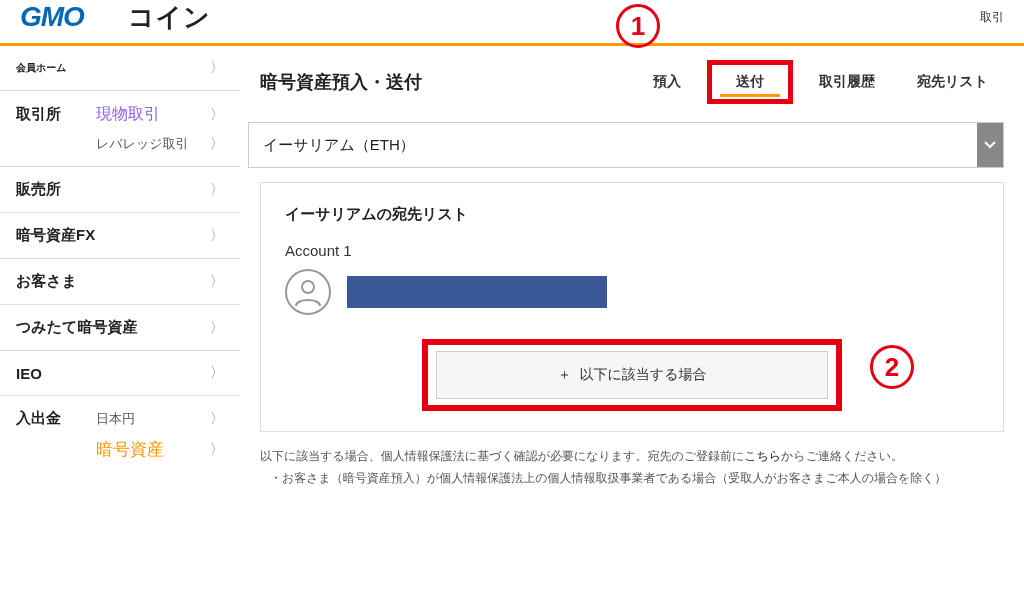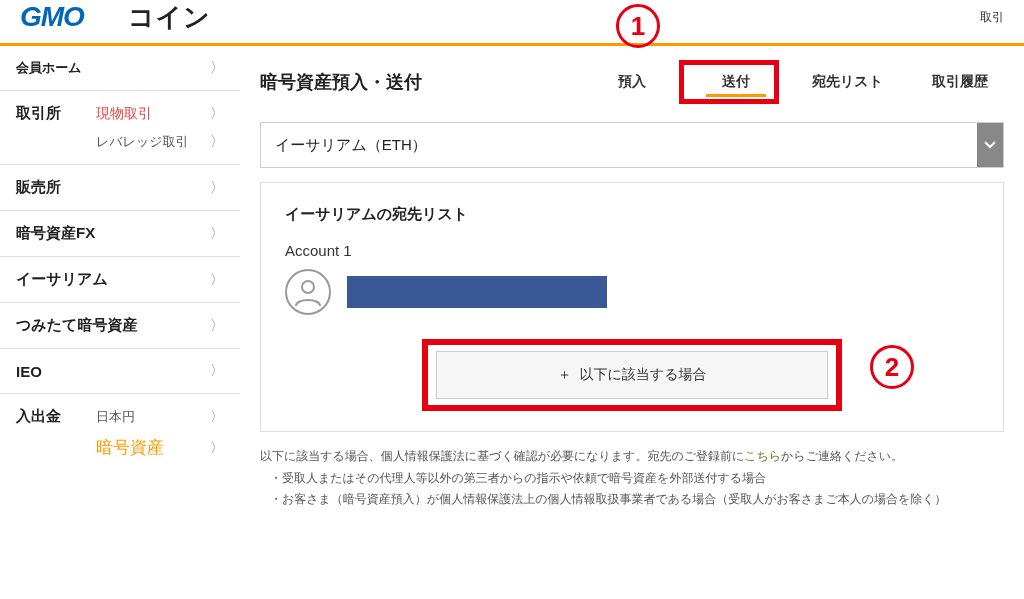--- a/index.html
+++ b/index.html
@@ -7,46 +7,46 @@
     .header { display: flex; align-items: center; justify-content: space-between; padding: 0 20px 8px 20px; border-bottom: 3px solid #ff9900; }
     .logo { display: flex; align-items: baseline; }
     .logo-gmo { font-size: 28px; font-weight: 900; font-style: italic; color: #0068b7; letter-spacing: -1px; }
     .logo-coin { font-size: 26px; font-weight: 900; color: #222; letter-spacing: 1px; margin-left: 44px; }
     .header-right { font-size: 12px; color: #333; }
     .layout { display: flex; }
     .sidebar { width: 240px; }
     .sidebar-row { display: flex; align-items: center; justify-content: space-between; padding: 13px 16px; border-bottom: 1px solid #ddd; cursor: pointer; }
     .sidebar-row.sub-lev { border-bottom: 1px solid #ddd; }
     .sidebar-label { font-size: 15px; font-weight: 700; color: #222; }
-    .sidebar-row.first .sidebar-label { font-size: 13px; }
+    .sidebar-row.first .sidebar-label { font-size: 10px; }
     .chevron { color: #888; font-size: 14px; }
     .main { flex: 1; padding: 0; background: #fff; }
     .main-header { display: flex; align-items: center; justify-content: space-between; padding: 14px 20px 10px 20px; }
     .page-title { font-size: 18px; font-weight: 700; color: #222; }
-    .tabs { display: flex; gap: 17px; align-items: center; }
+    .tabs { display: flex; gap: 10px; align-items: center; }
     .tab { padding: 10px 16px; font-size: 14px; font-weight: 600; color: #333; cursor: pointer; }
     .tab.active { position: relative; }
     .tab.active::after { content: ""; position: absolute; left: 8px; right: 8px; bottom: 2px; height: 3px; background: #ff9900; }
     .tab-highlight { border: 5px solid #e60012; padding: 0; }
-    .tab-highlight .tab { padding: 8px 24px; margin-left: 14px; }
-    .asset-select { margin: 8px 20px 14px 20px; border: 1px solid #ccc; display: flex; justify-content: space-between; align-items: center; background: #fff; }
+    .tab-highlight .tab { padding: 8px 24px; }
+    .asset-select { margin: 8px 20px 14px 8px; border: 1px solid #ccc; display: flex; justify-content: space-between; align-items: center; background: #fff; }
     .asset-select-label { padding: 12px 14px; font-size: 15px; color: #222; }
     .asset-select-btn { width: 26px; height: 44px; background: #888; display: flex; align-items: center; justify-content: center; cursor: pointer; }
     .asset-select-btn svg { fill: #fff; }
     .card { margin: 0 20px 14px 20px; border: 1px solid #ddd; padding: 22px 24px 20px 24px; background: #fff; }
     .card-title { font-size: 15px; font-weight: 700; color: #222; margin-bottom: 18px; }
     .account-label { font-size: 15px; color: #333; margin-bottom: 10px; }
     .account-row { display: flex; align-items: center; gap: 16px; margin-bottom: 24px; }
     .avatar { width: 46px; height: 46px; border-radius: 50%; border: 2px solid #999; display: flex; align-items: center; justify-content: center; }
     .avatar svg { stroke: #999; fill: none; stroke-width: 2; }
     .redact { width: 260px; height: 32px; background: #3b5896; }
     .add-button-wrap { border: 6px solid #e60012; width: 420px; margin: 0 auto; padding: 6px 8px; }
     .add-button { width: 100%; border: 1px solid #ccc; background: #f6f6f6; padding: 14px 0; font-size: 14px; color: #333; display: flex; align-items: center; justify-content: center; gap: 8px; cursor: pointer; }
     .notice { margin: 0 20px; font-size: 12px; color: #555; line-height: 1.8; }
-    .notice-link { color: #4d7c0f; }
+    .notice-link { color: #0f172a; }
     .notice-bullet { padding-left: 10px; }
     .callout { position: absolute; width: 44px; height: 44px; border: 3px solid #e60012; border-radius: 50%; color: #e60012; font-size: 26px; font-weight: 700; display: flex; align-items: center; justify-content: center; }
     .callout-1 { top: 4px; left: 616px; }
     .callout-2 { top: 345px; left: 870px; }
     .exchange-label { font-size: 15px; font-weight: 700; color: #222; width: 80px; flex-shrink: 0; }
   </style>
 </head>
 <body>
 
 <div class="header">
@@ -58,38 +58,38 @@
 </div>
 
 <div class="layout">
   <div class="sidebar">
     <div class="sidebar-row first">
       <span class="sidebar-label">会員ホーム</span>
       <span class="chevron">〉</span>
     </div>
     <div class="sidebar-row" style="border-bottom:none; padding-bottom:0; display:flex; align-items:center;">
       <span class="exchange-label">取引所</span>
-      <span style="flex:1; font-size:14px; color:#ef4444;">現物取引</span>
+      <span style="flex:1; font-size:16px; color:#8b5cf6;">現物取引</span>
       <span class="chevron">〉</span>
     </div>
     <div class="sidebar-row sub-lev" style="display:flex; align-items:center; padding-top:10px;">
       <span style="width:80px; flex-shrink:0;"></span>
       <span style="flex:1; font-size:13px; color:#555;">レバレッジ取引</span>
       <span class="chevron">〉</span>
     </div>
     <div class="sidebar-row">
       <span class="sidebar-label">販売所</span>
       <span class="chevron">〉</span>
     </div>
     <div class="sidebar-row">
       <span class="sidebar-label">暗号資産FX</span>
       <span class="chevron">〉</span>
     </div>
     <div class="sidebar-row">
-      <span class="sidebar-label">イーサリアム</span>
+      <span class="sidebar-label">お客さま</span>
       <span class="chevron">〉</span>
     </div>
     <div class="sidebar-row">
       <span class="sidebar-label">つみたて暗号資産</span>
       <span class="chevron">〉</span>
     </div>
     <div class="sidebar-row">
       <span class="sidebar-label">IEO</span>
       <span class="chevron">〉</span>
     </div>
@@ -106,22 +106,22 @@
   </div>
 
   <div class="main">
     <div class="main-header">
       <div class="page-title">暗号資産預入・送付</div>
       <div class="tabs">
         <div class="tab">預入</div>
         <div class="tab-highlight">
           <div class="tab active">送付</div>
         </div>
+        <div class="tab">取引履歴</div>
         <div class="tab">宛先リスト</div>
-        <div class="tab">取引履歴</div>
       </div>
     </div>
 
     <div class="asset-select">
       <div class="asset-select-label">イーサリアム（ETH）</div>
       <div class="asset-select-btn">
         <svg width="12" height="8" viewBox="0 0 12 8">
             <path d="M1 1 L6 6 L11 1" stroke="#fff" stroke-width="2" fill="none"></path>
           </svg>
       </div>
@@ -144,20 +144,19 @@
           <span>＋</span>
           <span>以下に該当する場合</span>
         </div>
       </div>
     </div>
 
     <div class="notice">
       <div>
         <span>以下に該当する場合、個人情報保護法に基づく確認が必要になります。宛先のご登録前に</span><span class="notice-link">こちら</span><span>からご連絡ください。</span>
       </div>
-      <div class="notice-bullet">・受取人またはその代理人等以外の第三者からの指示や依頼で暗号資産を外部送付する場合</div>
       <div class="notice-bullet">・お客さま（暗号資産預入）が個人情報保護法上の個人情報取扱事業者である場合（受取人がお客さまご本人の場合を除く）</div>
     </div>
   </div>
 </div>
 
 <div class="callout callout-1">1</div>
 <div class="callout callout-2">2</div>
 
 </body></html>

